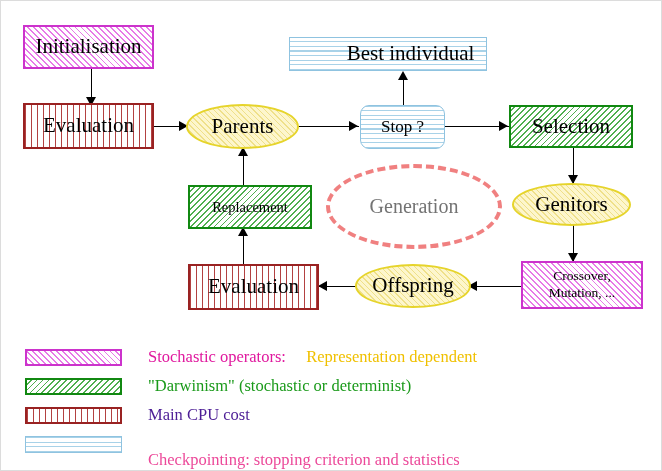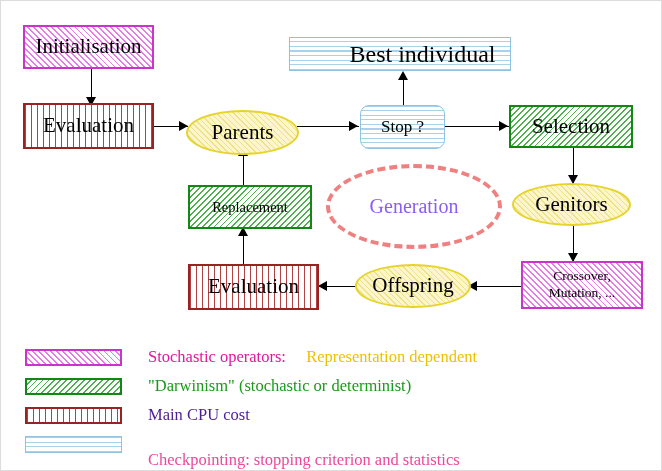--- a/index.html
+++ b/index.html
@@ -75,21 +75,21 @@
   .rounded{border-radius:9px;}
   .ellipse{border-radius:50%;}
 
   
   .gen-ellipse{
     position:absolute;
     box-sizing:border-box;
     border:4px dashed #f08080;
     border-radius:50%;
     display:flex;align-items:center;justify-content:center;
-    color:#8b5cf6;
+    color:#737373;
     z-index:1;
     background:transparent;
   }
 
   
   .edge{position:absolute;background:#000000;z-index:2;}
   .edge.h{height:1px;}
   .edge.v{width:1px;}
   .arrow{position:absolute;width:0;height:0;z-index:2;}
   .arrow.right{border-left:9px solid #000;border-top:5px solid transparent;border-bottom:5px solid transparent;}
@@ -147,25 +147,25 @@
   <div class="arrow up" style="left:237px;top:146px;"></div>
 
   <div class="node fill-magenta" style="left:22px;top:24px;width:131px;height:44px;font-size:21px;text-align:center;">
     <span class="lbl">Initialisation</span>
   </div>
 
   <div class="node fill-red" style="left:22px;top:102px;width:131px;height:46px;font-size:21px;">
     <span class="lbl">Evaluation</span>
   </div>
 
-  <div class="node fill-yellow ellipse" style="left:185px;top:109px;width:113px;height:45px;font-size:21px;">
+  <div class="node fill-yellow ellipse" style="left:185px;top:103px;width:113px;height:45px;font-size:21px;">
     <span class="lbl">Parents</span>
   </div>
 
-  <div class="node fill-blue" style="left:288px;top:36px;width:222px;height:34px;font-size:24px;padding-left:45px;">
+  <div class="node fill-blue" style="left:288px;top:36px;width:198px;height:34px;font-size:21px;padding-left:45px;">
     <span class="lbl">Best individual</span>
   </div>
 
   <div class="node fill-blue rounded" style="left:359px;top:104px;width:85px;height:44px;font-size:17px;">
     <span class="lbl">Stop ?</span>
   </div>
 
   <div class="node fill-green" style="left:508px;top:104px;width:124px;height:43px;font-size:21px;">
     <span class="lbl">Selection</span>
   </div>

